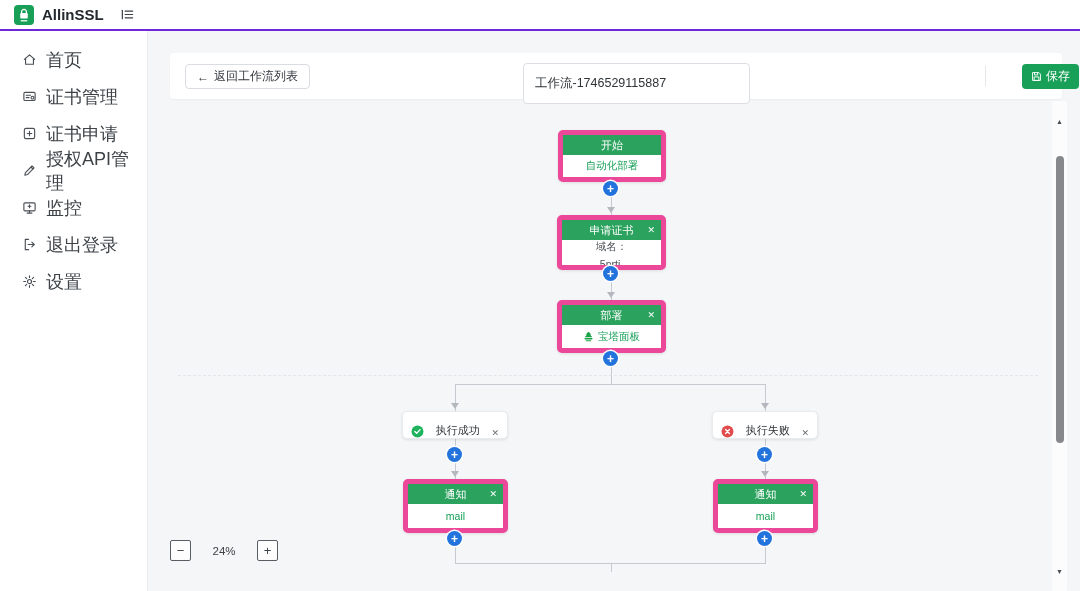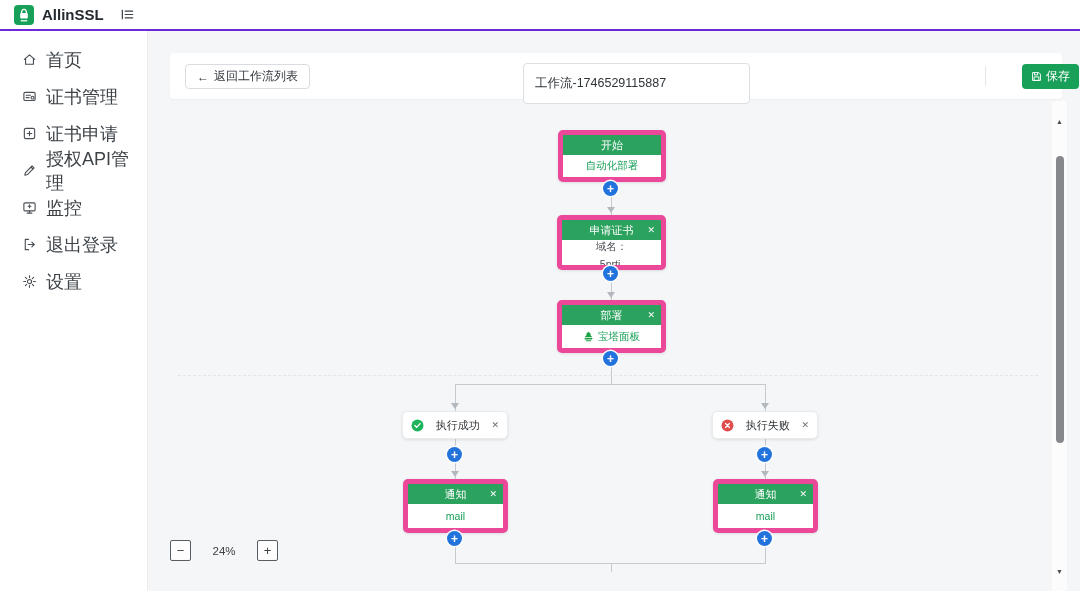--- a/index.html
+++ b/index.html
@@ -70,21 +70,21 @@
   .node-close { position:absolute; right:6px; top:0; height:20px; display:flex;
     align-items:center; color:#fff; font-size:9px; cursor:pointer; }
   .node-body { display:flex; align-items:center; justify-content:center;
     font-size:10.5px; color:#18a058; gap:4px; padding:0 6px; }
   .node-body.dark { color:#474c52; justify-content:flex-start;flex-direction:column; }
   .blur-pill { width:56px; height:14px; border-radius:7px; background:#b9e0c8;
     filter:blur(2.5px); opacity:.85; margin-left:2px; flex:none; }
 
   .branch-card { position:absolute; height:28px; background:#fff;
     border-radius:5px; box-shadow:0 1px 3px rgba(0,0,0,.10);
-    border:1px solid #e9ecef; display:flex; align-items:center;
+    border:1px solid #e9ecef; display:flex; align-items:flex-end;
     padding:0 8px; font-size:11px; color:#2f3337; cursor:pointer; z-index:2;font-family:Liberation Serif, serif; }
   .branch-card .lbl { flex:1; text-align:center; }
   .branch-close { color:#6b7177; font-size:9px; cursor:pointer; }
 
   
   .zoom-ctrl { position:absolute; left:22px; top:509px; display:flex;
     align-items:center; gap:16px; z-index:4; }
   .zoom-btn { width:21px; height:21px; background:#fdfdfd;
     border:1px solid #585d63; border-radius:2px; display:flex;
     align-items:center; justify-content:center; font-size:13px; color:#3c4146;

